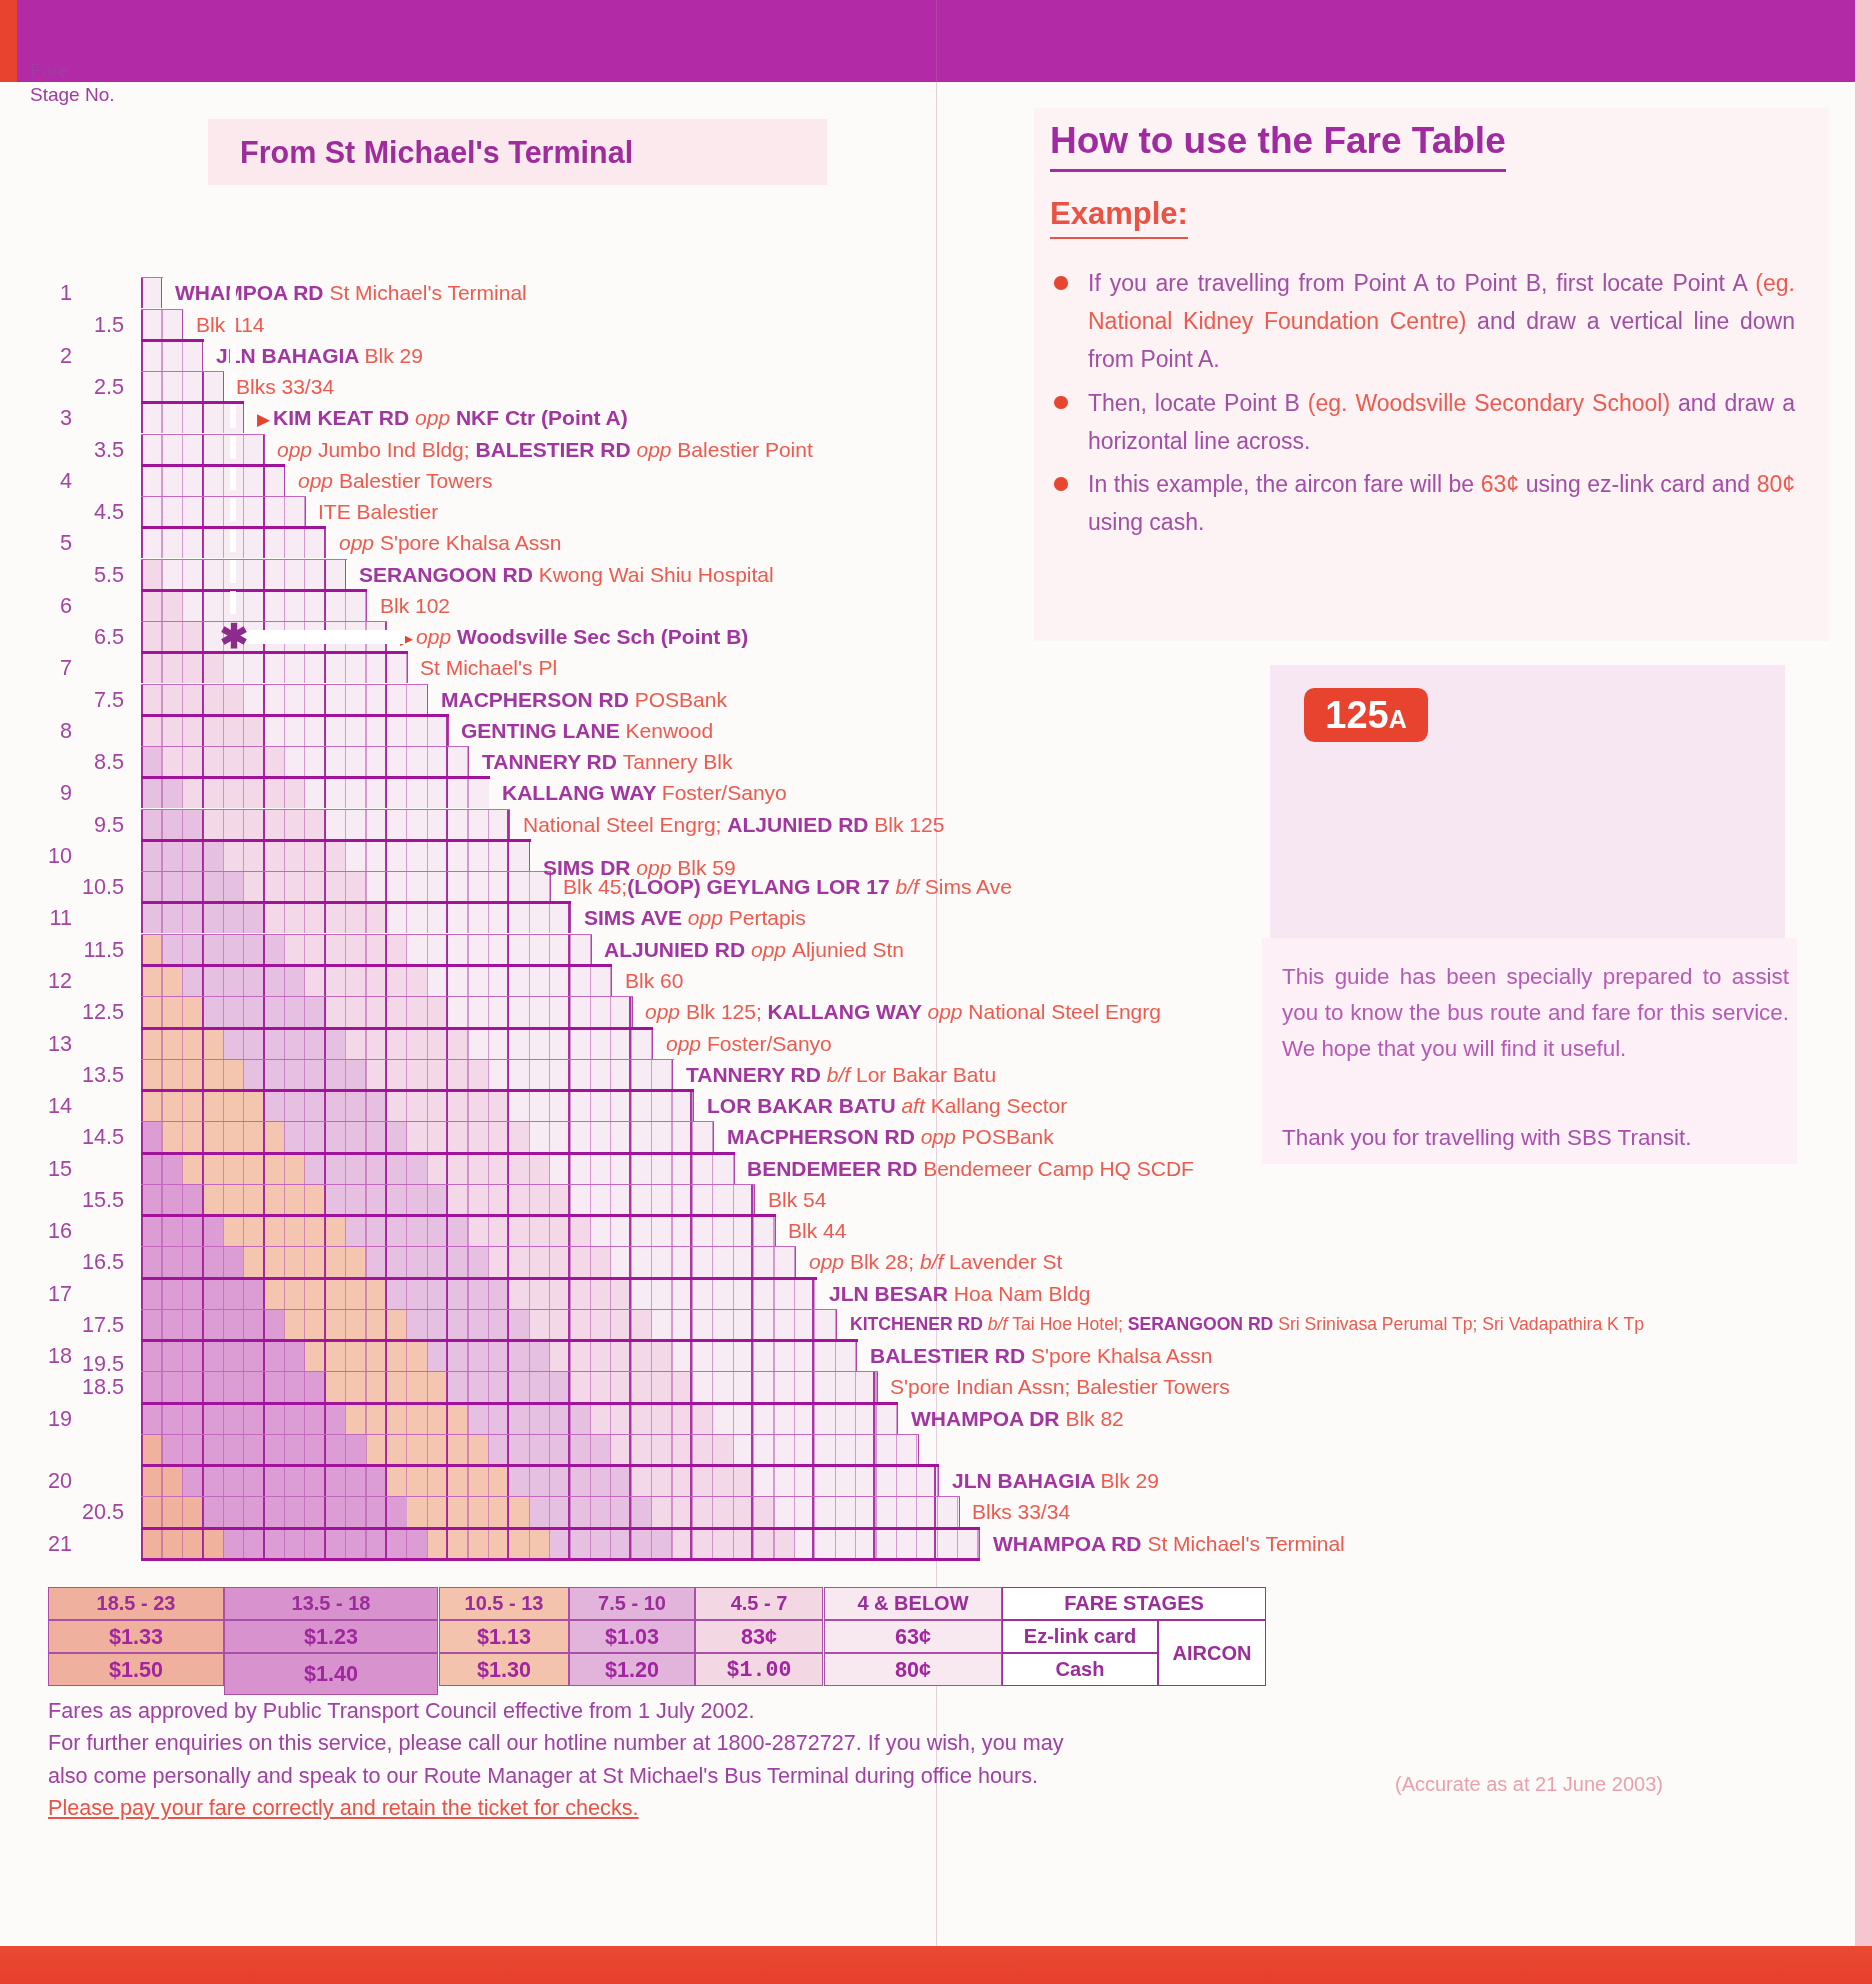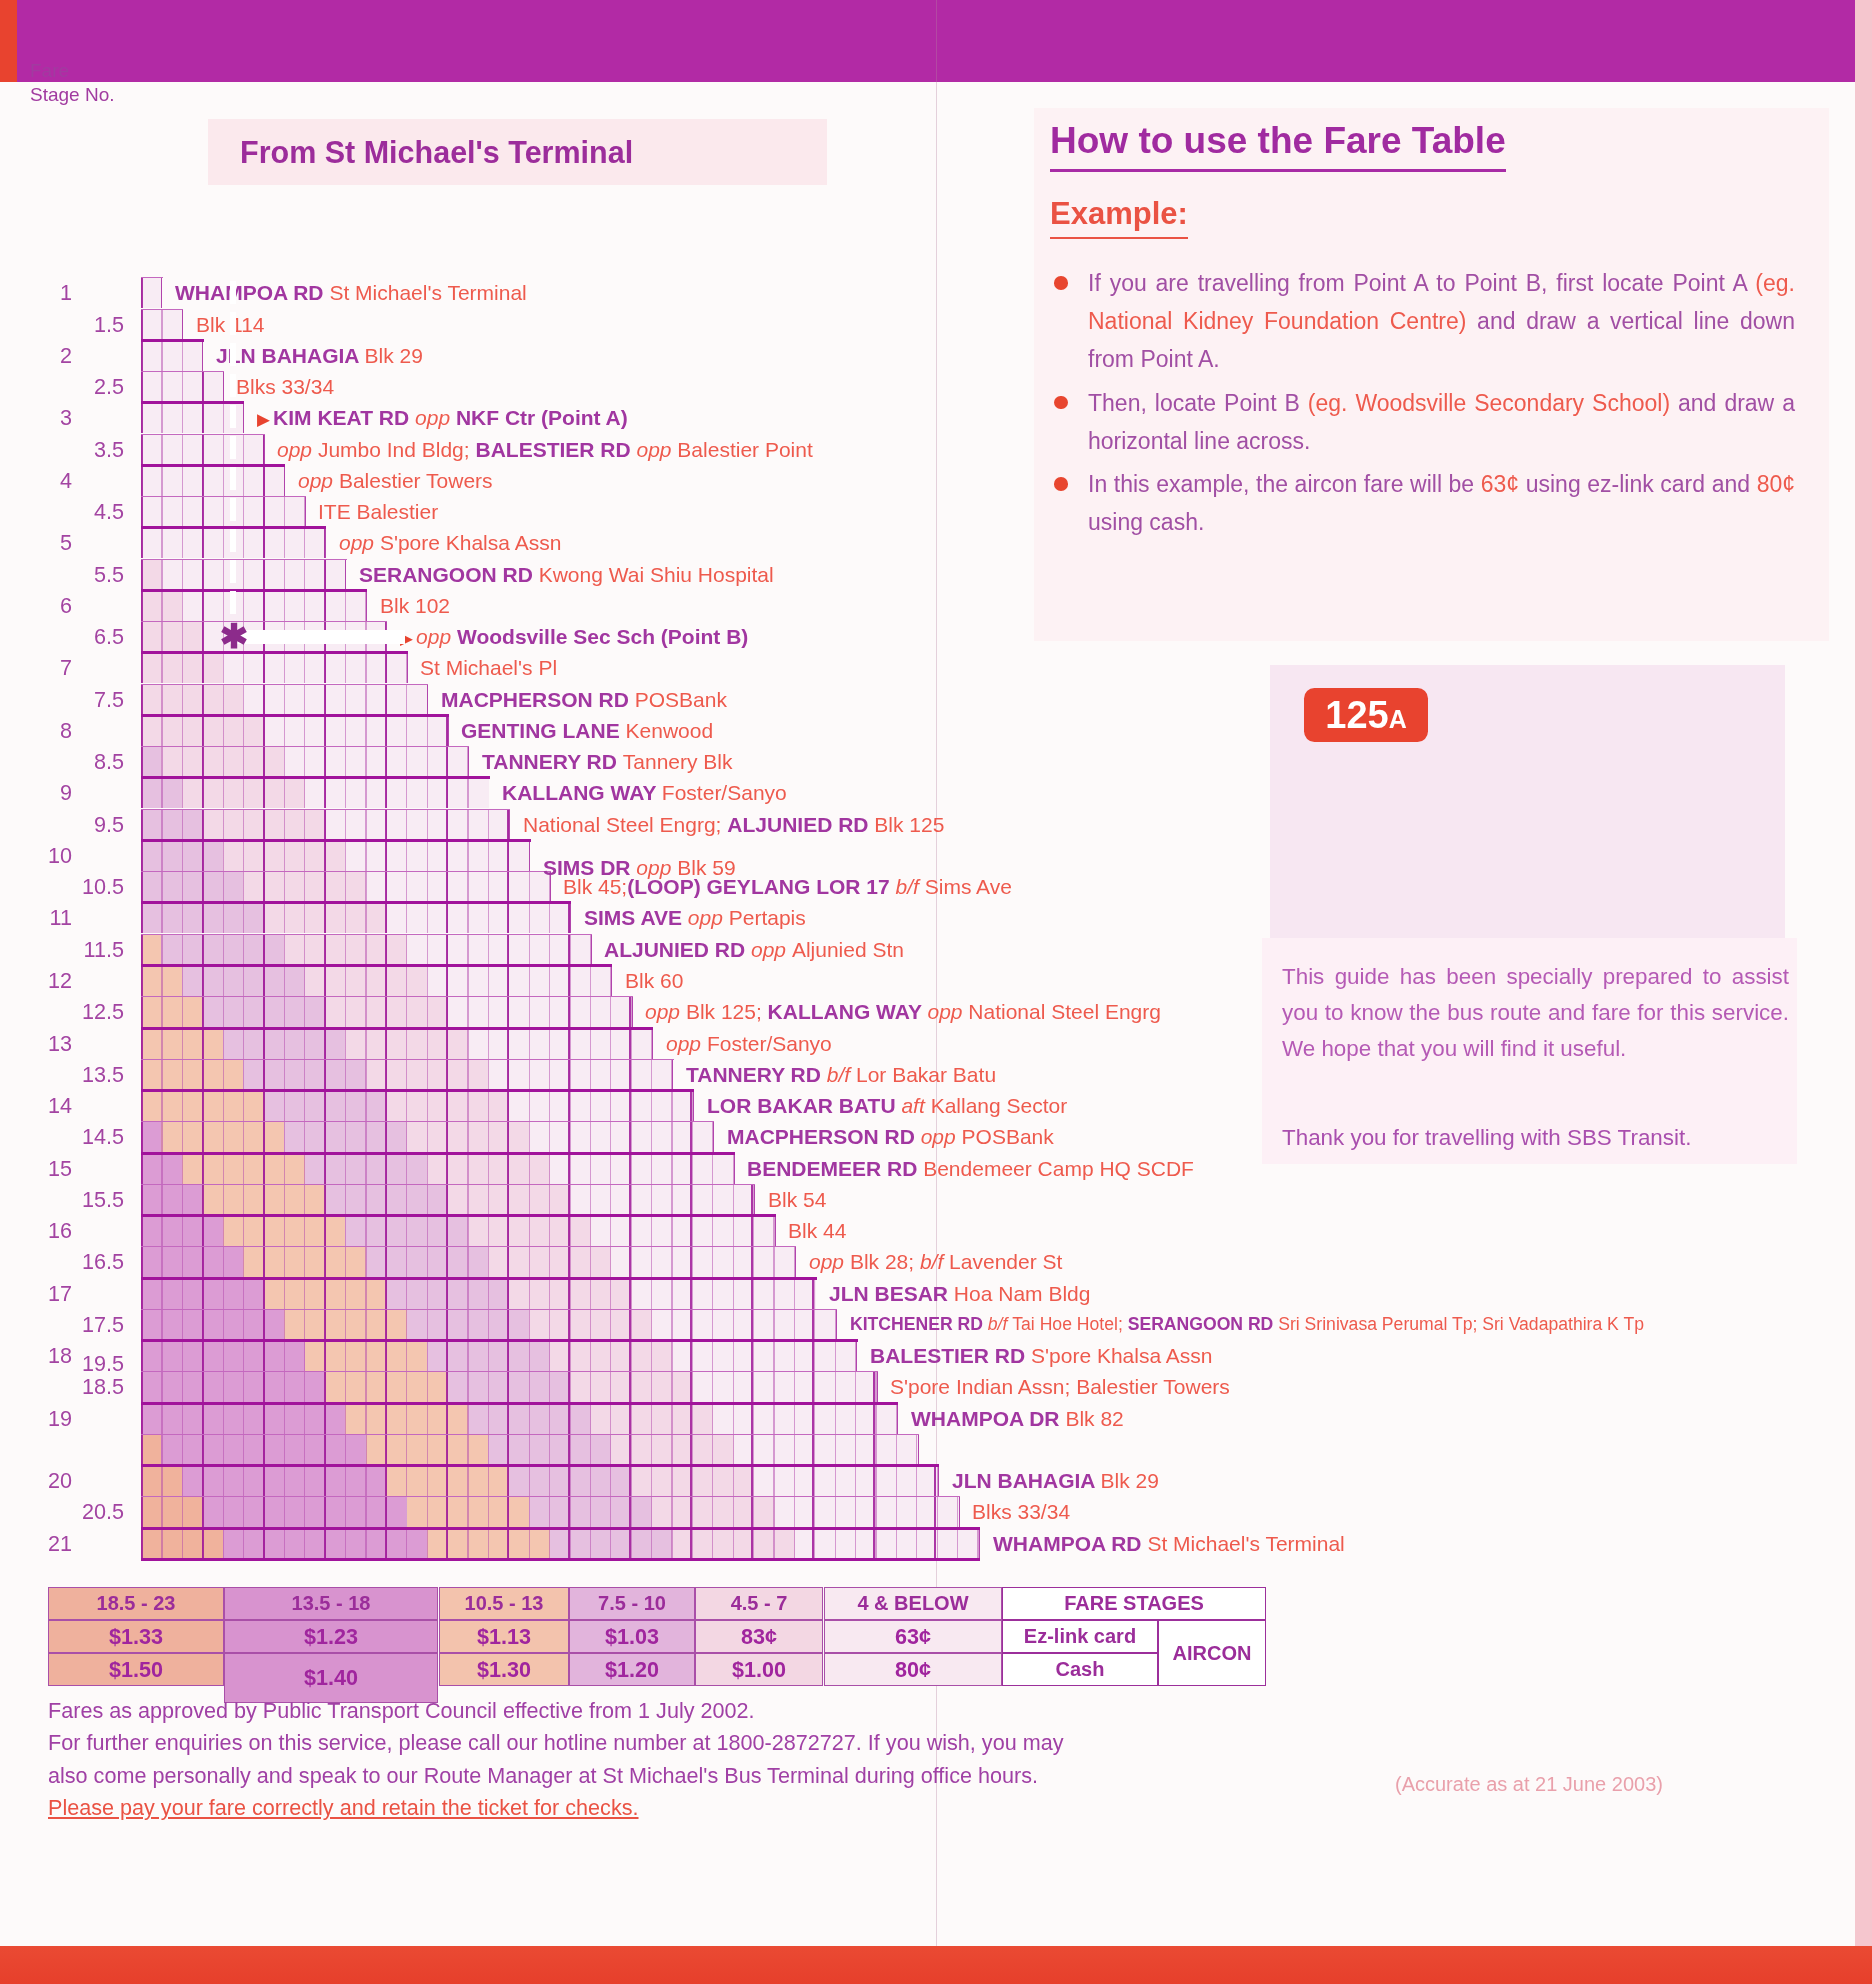--- a/index.html
+++ b/index.html
@@ -436,30 +436,30 @@
   <div class="abs" id="v-guide"></div>
   <div class="abs" id="arrow-bar"></div>
   <div class="abs" id="example-star">✱</div>
 
   <div id="legend">
       <div class="lg-cell range" style="left: 48px; top: 1587px; width: 176px; height: 33px; background-color: rgb(239, 177, 157);">18.5 - 23</div>
       <div class="lg-cell val" style="left: 48px; top: 1620px; width: 176px; height: 33px; background-color: rgb(239, 177, 157);">$1.33</div>
       <div class="lg-cell val" style="left: 48px; top: 1653px; width: 176px; height: 33px; background-color: rgb(239, 177, 157);">$1.50</div>
       <div class="lg-cell range" style="left: 224px; top: 1587px; width: 214px; height: 33px; background-color: rgb(216, 147, 207);">13.5 - 18</div>
       <div class="lg-cell val" style="left: 224px; top: 1620px; width: 214px; height: 33px; background-color: rgb(216, 147, 207);">$1.23</div>
-      <div class="lg-cell val" style="left: 224px; top: 1653px; width: 214px; height: 50px; background-color: rgb(216, 147, 207);">$1.40</div>
+      <div class="lg-cell val" style="left: 224px; top: 1653px; width: 214px; height: 42px; background-color: rgb(216, 147, 207);">$1.40</div>
       <div class="lg-cell range" style="left: 439px; top: 1587px; width: 130px; height: 33px; background-color: rgb(243, 195, 173);">10.5 - 13</div>
       <div class="lg-cell val" style="left: 439px; top: 1620px; width: 130px; height: 33px; background-color: rgb(243, 195, 173);">$1.13</div>
       <div class="lg-cell val" style="left: 439px; top: 1653px; width: 130px; height: 33px; background-color: rgb(243, 195, 173);">$1.30</div>
       <div class="lg-cell range" style="left: 569px; top: 1587px; width: 126px; height: 33px; background-color: rgb(226, 180, 220);">7.5 - 10</div>
       <div class="lg-cell val" style="left: 569px; top: 1620px; width: 126px; height: 33px; background-color: rgb(226, 180, 220);">$1.03</div>
       <div class="lg-cell val" style="left: 569px; top: 1653px; width: 126px; height: 33px; background-color: rgb(226, 180, 220);">$1.20</div>
       <div class="lg-cell range" style="left: 695px; top: 1587px; width: 128px; height: 33px; background-color: rgb(243, 215, 227);">4.5 - 7</div>
       <div class="lg-cell val" style="left: 695px; top: 1620px; width: 128px; height: 33px; background-color: rgb(243, 215, 227);">83¢</div>
-      <div class="lg-cell val" style="left: 695px; top: 1653px; width: 128px; height: 33px; background-color: rgb(243, 215, 227);">$1.00</div>
+      <div class="lg-cell val" style="left: 695px; top: 1653px; width: 128px; height: 33px; background-color: rgb(243, 215, 227); font-family: Liberation Mono, monospace;">$1.00</div>
       <div class="lg-cell range" style="left: 824px; top: 1587px; width: 178px; height: 33px; background-color: rgb(248, 233, 241);">4 &amp; BELOW</div>
       <div class="lg-cell val" style="left: 824px; top: 1620px; width: 178px; height: 33px; background-color: rgb(248, 233, 241);">63¢</div>
       <div class="lg-cell val" style="left: 824px; top: 1653px; width: 178px; height: 33px; background-color: rgb(248, 233, 241);">80¢</div>
       <div class="lg-cell label" style="left: 1002px; top: 1587px; width: 264px; height: 33px;">FARE STAGES</div>
       <div class="lg-cell label" style="left: 1002px; top: 1620px; width: 156px; height: 33px;">Ez-link card</div>
       <div class="lg-cell label" style="left: 1002px; top: 1653px; width: 156px; height: 33px;">Cash</div>
       <div class="lg-cell label" style="left: 1158px; top: 1620px; width: 108px; height: 66px;">AIRCON</div>
     </div>
   <div class="abs" id="accurate-note">(Accurate as at 21 June 2003)</div>
   <div id="footnotes">

